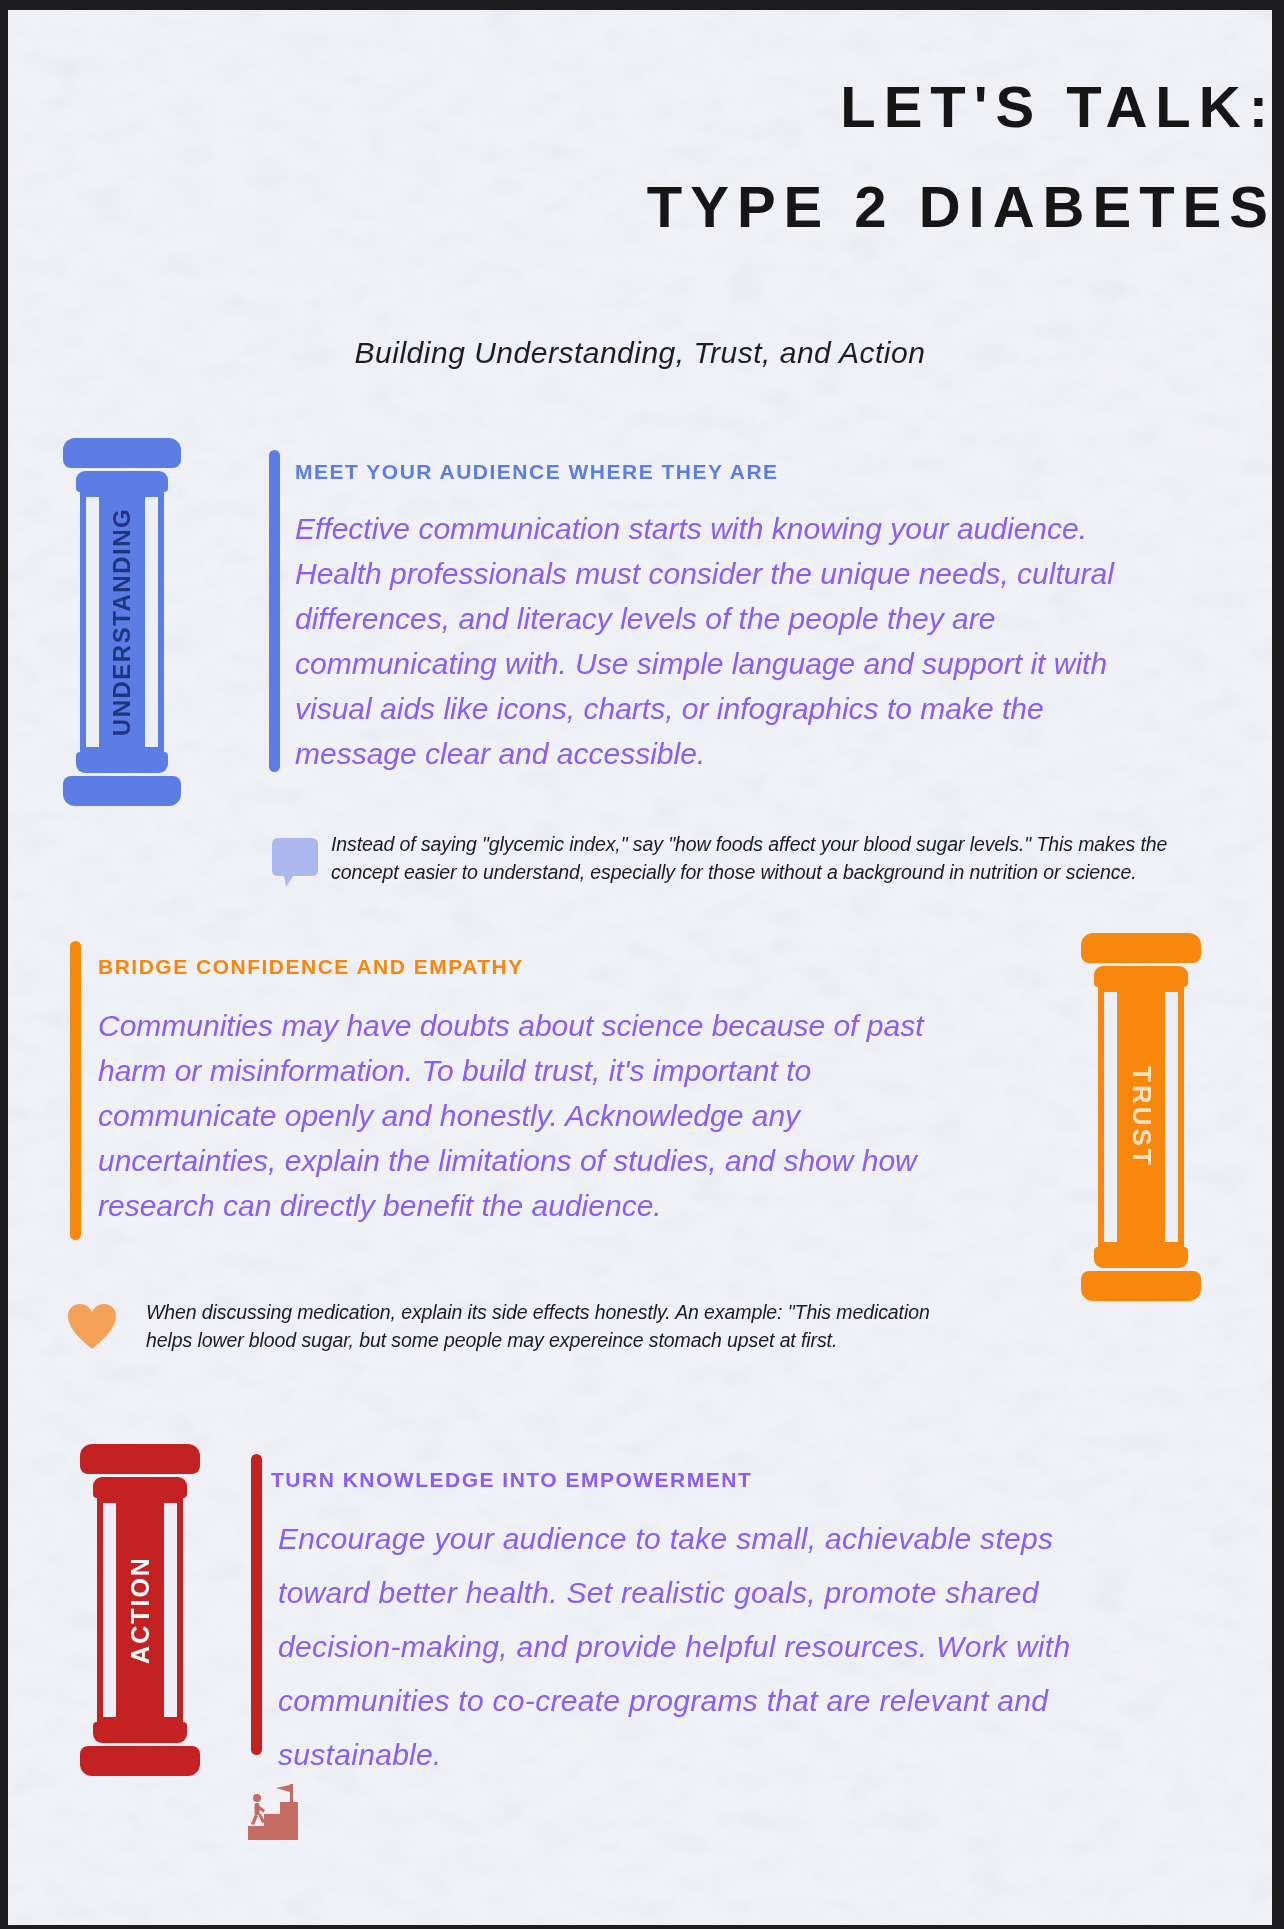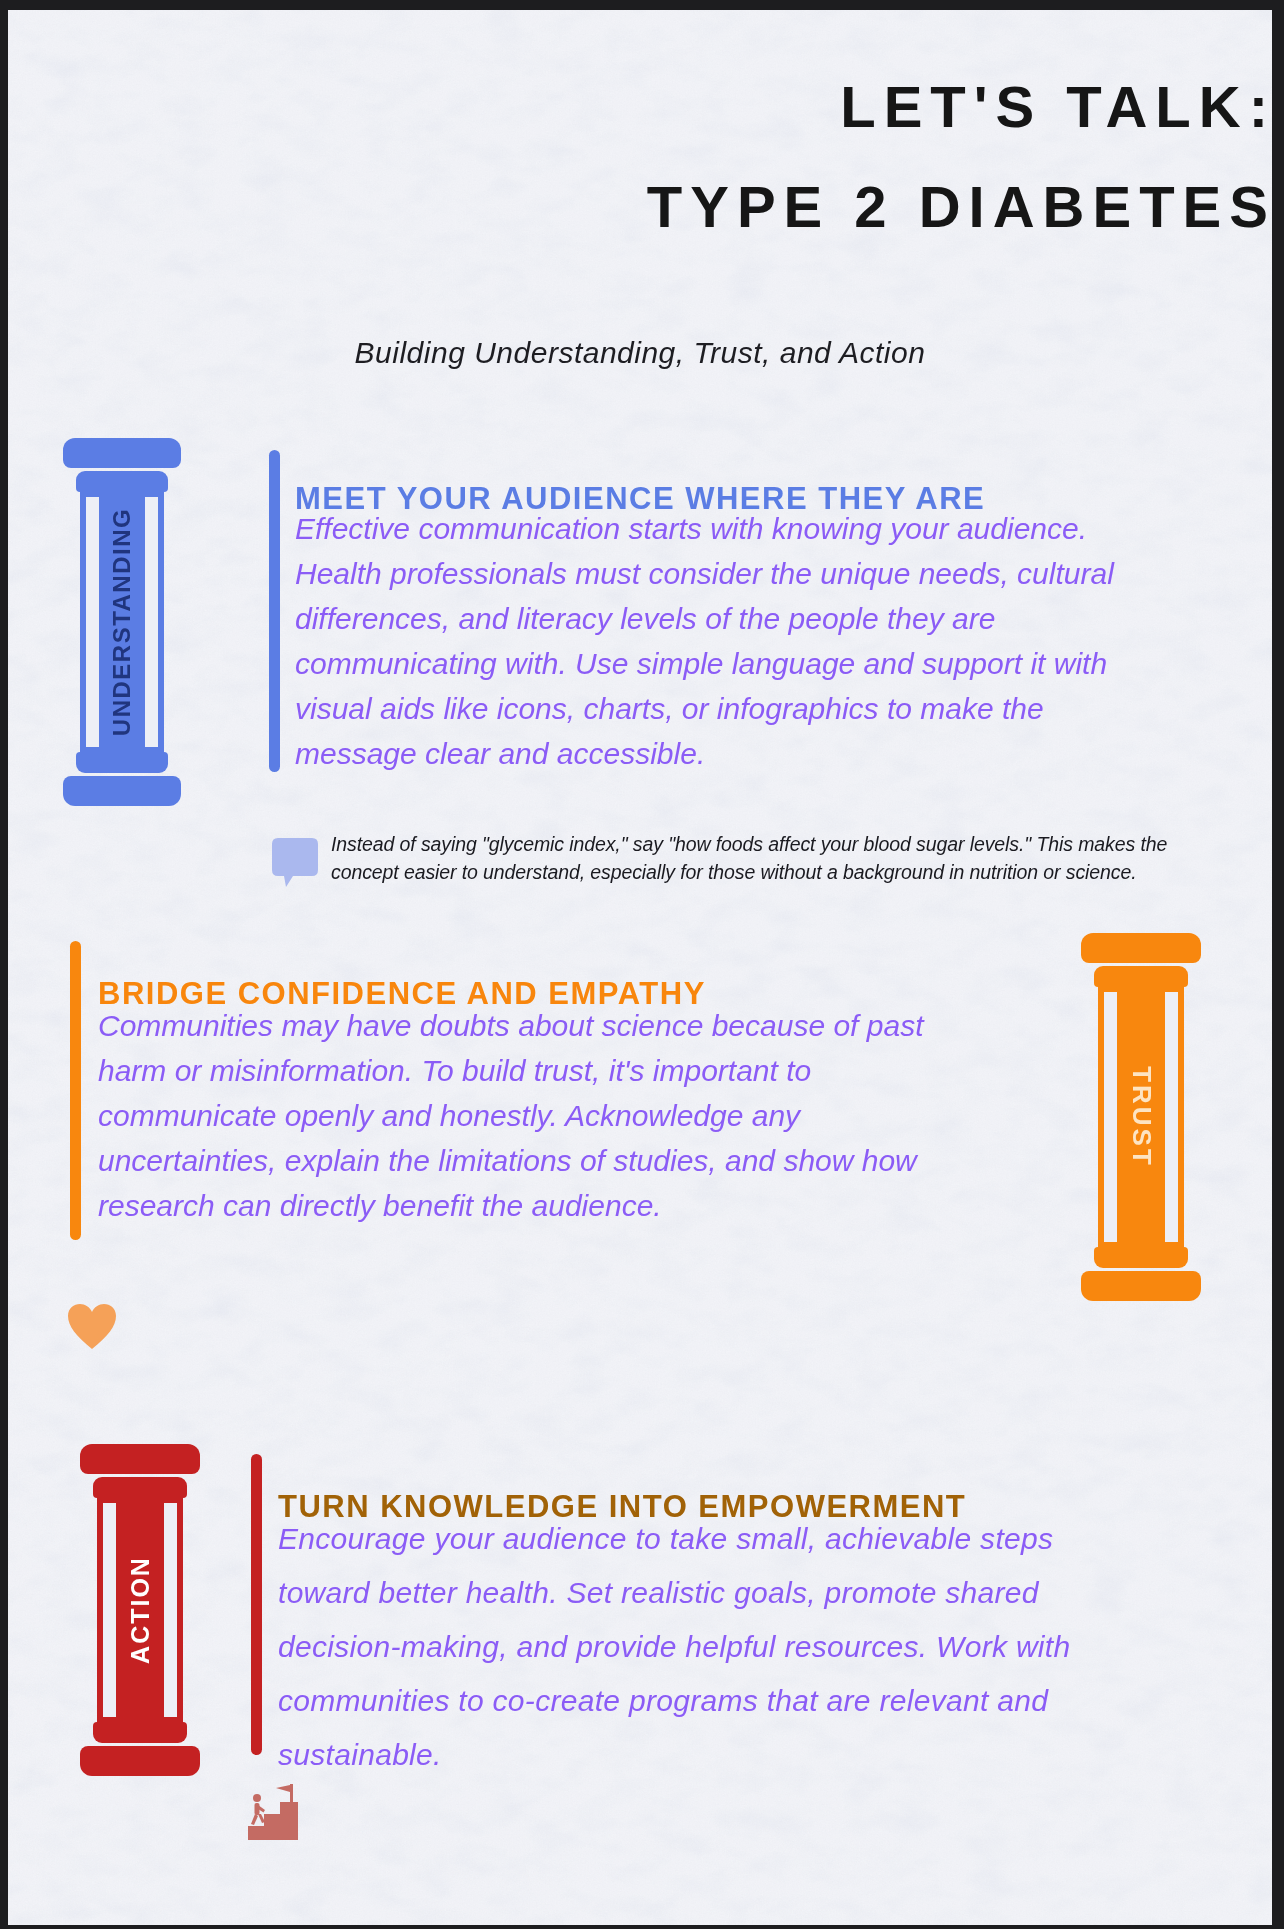--- a/index.html
+++ b/index.html
@@ -62,24 +62,24 @@
   .pillar-red    .cap1,.pillar-red .cap2,.pillar-red .shaft,.pillar-red .base1,.pillar-red .base2 { background:#c42122; }
   .pillar-red    .shaft-center { background:#c42122; }
   .pillar-red    .pillar-label { color:#ffffff; font-size:25px; letter-spacing:2px; }
 
   
   .accent-bar { position:absolute; width:11px; border-radius:6px; }
   .bar-blue   { left:261px; top:440px;  height:322px; background:#5b7de4; }
   .bar-orange { left:62px;  top:931px;  height:299px; background:#f8870e; }
   .bar-red    { left:243px; top:1444px; height:301px; background:#c42122; }
 
-  .sec-heading { position:absolute; font-weight:700; font-size:31px; letter-spacing:1.5px; white-space:nowrap;margin-top:21px; }
+  .sec-heading { position:absolute; font-weight:700; font-size:21px; letter-spacing:1.5px; white-space:nowrap; }
   .h-blue   { left:287px; top:450px;  color:#5b7de4; }
   .h-orange { left:90px;  top:945px;  color:#f8860d; }
-  .h-red    { left:270px; top:1458px; color:#a16207; }
+  .h-red    { left:263px; top:1458px; color:#8b5cf6; }
 
   .sec-body { position:absolute; color:#8b5cf6; font-size:30px; white-space:pre-line;font-style:italic; }
   .b1 { left:287px; top:496px;  width:940px; line-height:45px; }
   .b2 { left:90px;  top:993px;  width:960px; line-height:45px; }
   .b3 { left:270px; top:1502px; width:940px; line-height:54px; letter-spacing:0.3px; }
 
   
   .callout-text {
     position:absolute; font-style:italic; font-size:19.5px;
     line-height:28px; color:#1a1a20; white-space:pre-line; letter-spacing:-0.1px;
@@ -167,20 +167,22 @@
     </div>
     <div class="base2"></div>
     <div class="base1"></div>
   </div>
 
   <div class="callout-icon i2">
     <svg width="52" height="48" viewBox="0 0 52 48" xmlns="http://www.w3.org/2000/svg">
       <path fill="#f5a158" d="M26 46 C10 33 2 23 2 13 C2 5 8 1 14 1 C19 1 24 4 26 9 C28 4 33 1 38 1 C44 1 50 5 50 13 C50 23 42 33 26 46 z"></path>
     </svg>
   </div>
+  <div class="callout-text c2">When discussing medication, explain its side effects honestly. An example: "This medication
+helps lower blood sugar, but some people may expereince stomach upset at first.</div>
 
   <div class="pillar pillar-red">
     <div class="cap1"></div>
     <div class="cap2"></div>
     <div class="shaft">
       <div class="stripe"></div>
       <div class="shaft-center">
         <span class="pillar-label rot-ccw">ACTION</span>
       </div>
       <div class="stripe"></div>

